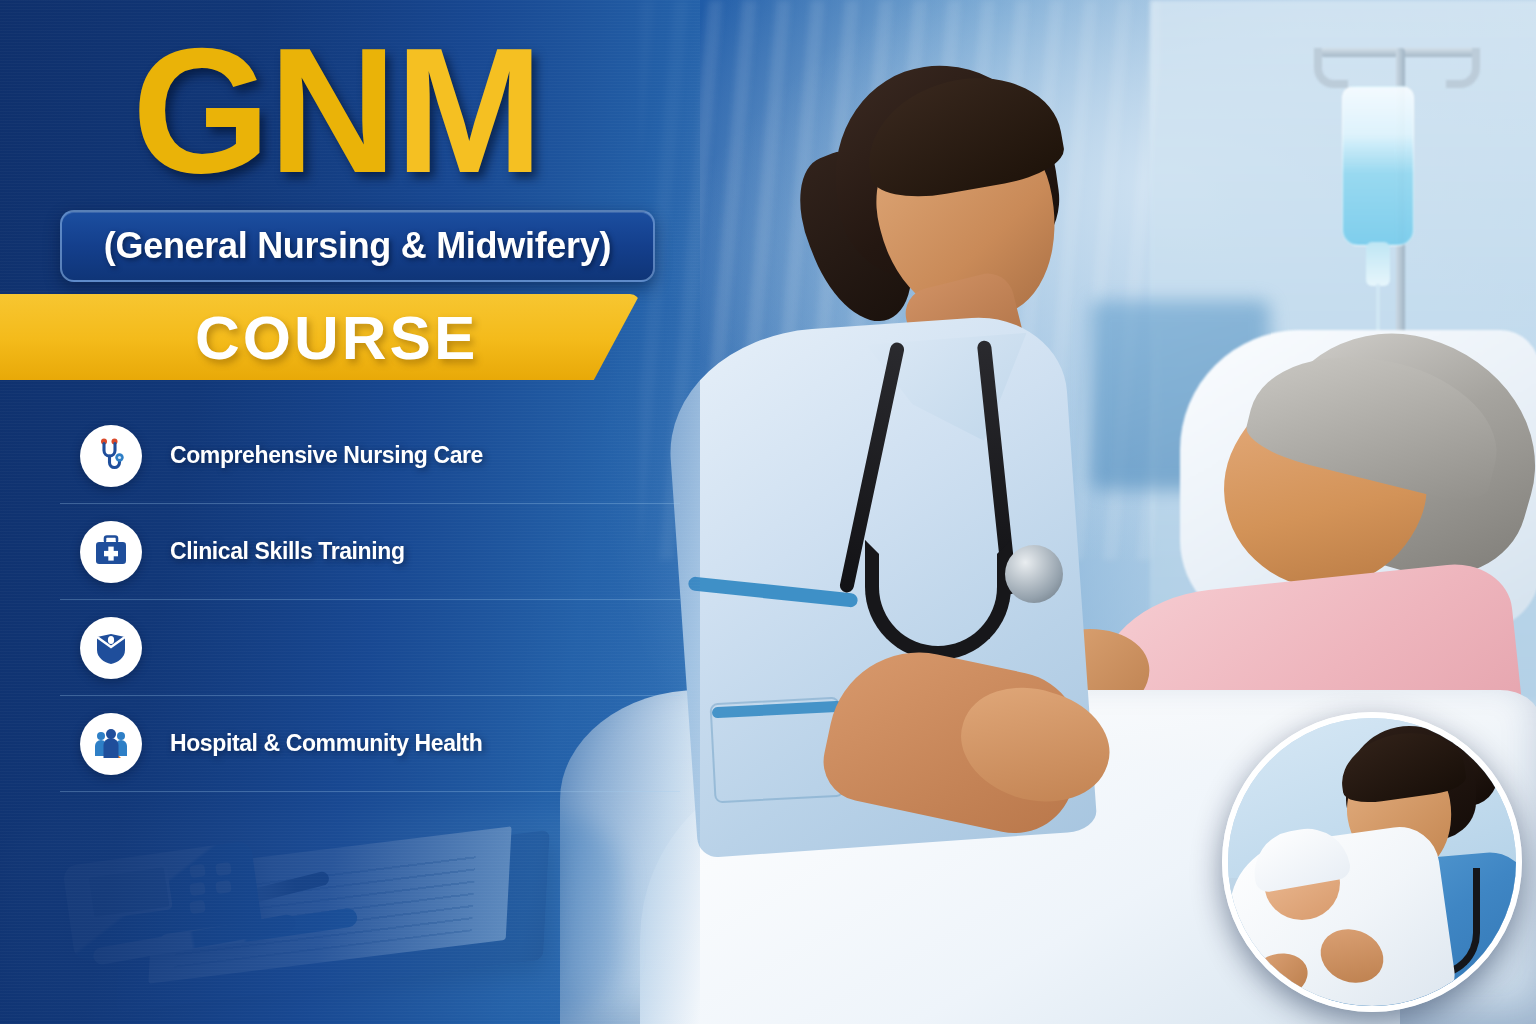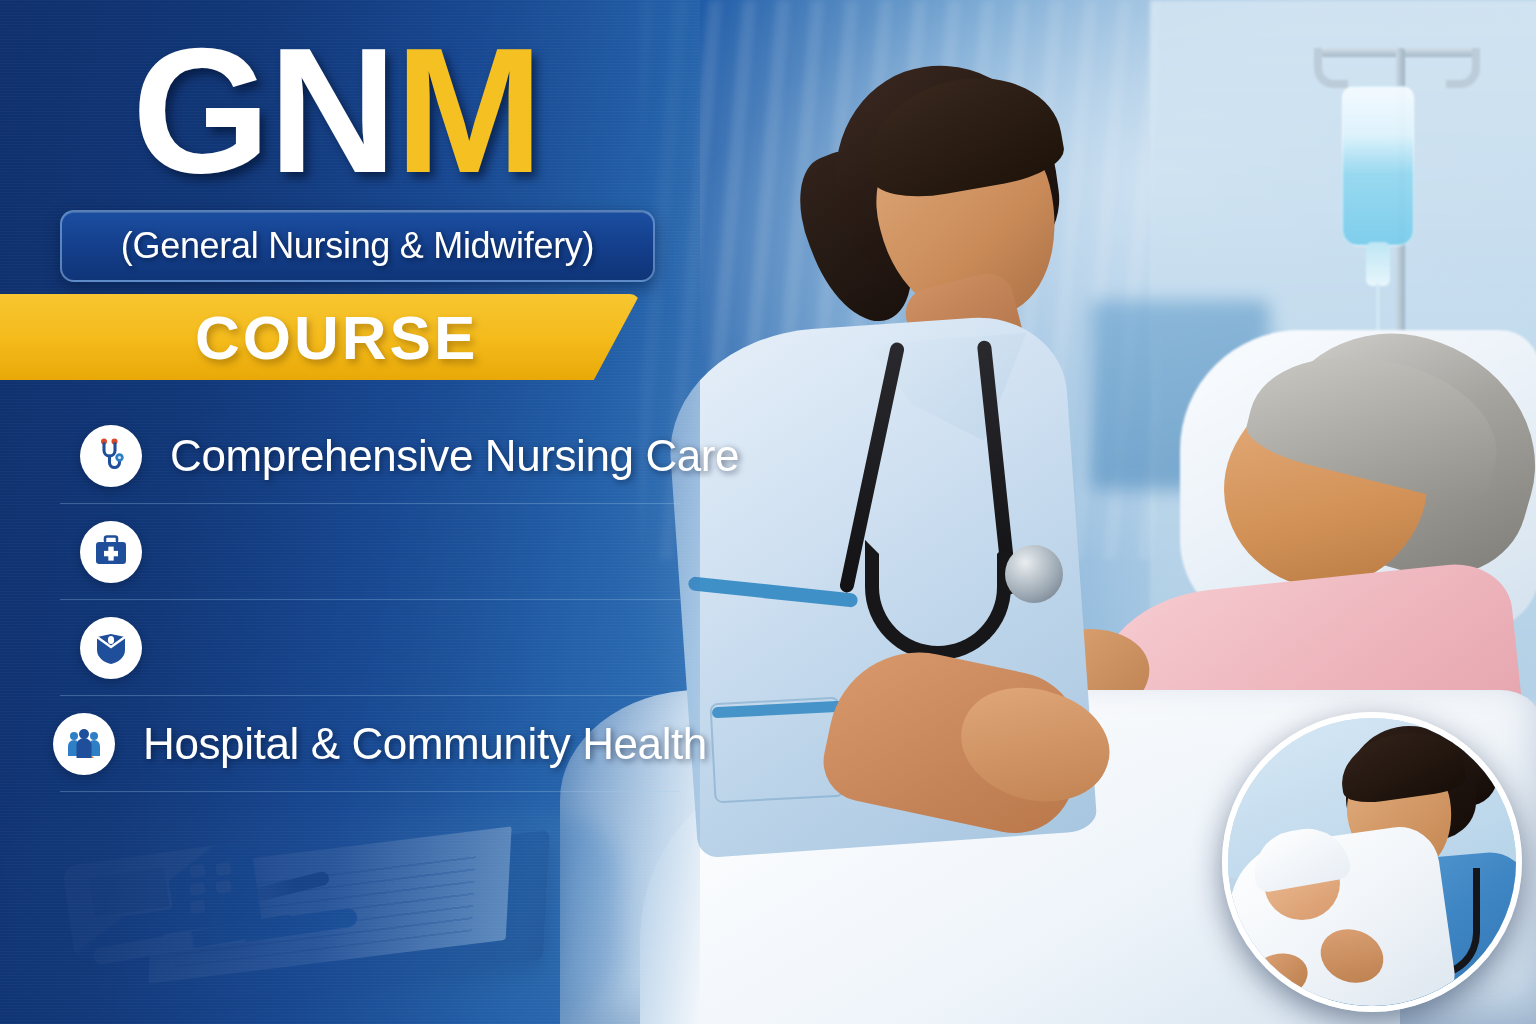--- a/index.html
+++ b/index.html
@@ -263,33 +263,33 @@
       rgba(255,255,255,.022) 0px, rgba(255,255,255,.022) 1px,
       rgba(0,0,0,0) 1px, rgba(0,0,0,0) 3px);
   }
 
   
   .title{
     position:absolute; left:132px; top:22px;
     font-size:178px; font-weight:900; letter-spacing:-2px; line-height:1;
     text-shadow:5px 6px 10px rgba(2,16,45,.62);
   }
-  .t-white{ color:#ffffff; }
+  .t-white{ color:#eab308; }
   .t-gold{ color:#F5C022; }
 
   .subtitle-box{
     position:absolute; left:60px; top:210px; width:595px; height:72px;
     background:linear-gradient(180deg,#1b4ea0 0%,#143f8c 50%,#0f3578 100%);
     border:2px solid rgba(150,190,235,.55);
     border-radius:14px;
     box-shadow:0 6px 16px rgba(3,18,50,.45), inset 0 1px 0 rgba(255,255,255,.14);
     display:flex; align-items:center; justify-content:center;
   }
   .subtitle-text{
-    color:#ffffff; font-size:36px; font-weight:400; letter-spacing:-.3px;
+    color:#ffffff; font-size:36px; font-weight:700; letter-spacing:-.3px;
     text-shadow:2px 2px 5px rgba(2,16,45,.6);
   }
 
   .course-ribbon{
     position:absolute; left:-20px; top:294px; width:660px; height:86px;
     background:linear-gradient(180deg,#F7C631 0%,#F4BB1B 52%,#E8A908 100%);
     clip-path:polygon(0% 0%, 100% 0%, 93% 100%, 0% 100%);
     border-radius:0 10px 0 0;
     box-shadow:0 8px 20px rgba(3,18,50,.42);
     display:flex; align-items:center;
@@ -299,30 +299,30 @@
     color:#ffffff; font-size:62px; font-weight:700; letter-spacing:3px;
     text-shadow:3px 4px 7px rgba(120,78,0,.45);
   }
 
   
   .features{ position:absolute; left:60px; top:408px; width:620px; }
   .feature{
     position:relative; height:96px; display:flex; align-items:center;
     border-bottom:1px solid rgba(165,205,240,.30);
   }
-  .feature:last-child{ border-bottom:1px solid rgba(165,205,240,.30);justify-content:center; }
+  .feature:last-child{ border-bottom:1px solid rgba(165,205,240,.30); }
   .f-icon{
     width:62px; height:62px; flex:0 0 62px; margin-left:20px;
     background:#ffffff; border-radius:50%;
     display:flex; align-items:center; justify-content:center;
     box-shadow:0 3px 10px rgba(2,16,45,.35);
   }
   .f-label{
     margin-left:28px; color:#ffffff;
-    font-size:44px; font-weight:400; letter-spacing:-.4px;
+    font-size:23px; font-weight:700; letter-spacing:-.4px;
     text-shadow:2px 2px 6px rgba(2,16,45,.55);
     white-space:nowrap;
   }
 
   
   .inset{
     position:absolute; left:1222px; top:712px; width:300px; height:300px;
     border-radius:50%; border:6px solid #ffffff; overflow:hidden;
     box-shadow:0 10px 30px rgba(3,20,55,.45);
     background:linear-gradient(160deg,#cfe3f2 0%,#aecde6 45%,#8fb7d8 100%);
@@ -464,20 +464,21 @@
 
     <div class="feature">
       <div class="f-icon">
         <svg width="40" height="40" viewBox="0 0 40 40" aria-hidden="true">
           <path d="M14 9 v-2.5 a2 2 0 0 1 2-2 h8 a2 2 0 0 1 2 2 V9" fill="none" stroke="#1F4E9B" stroke-width="2.6" stroke-linecap="round"></path>
           <rect x="5" y="10" width="30" height="22" rx="3.2" fill="#1F4E9B"></rect>
           <rect x="17.3" y="14.6" width="5.4" height="14" fill="#ffffff"></rect>
           <rect x="13" y="18.9" width="14" height="5.4" fill="#ffffff"></rect>
         </svg>
       </div>
+      <span class="f-label">Clinical Skills Training</span>
     </div>
 
     <div class="feature">
       <div class="f-icon">
         <svg width="40" height="40" viewBox="0 0 40 40" aria-hidden="true">
           <path d="M6 9 L20 6 L34 9 V22 C34 29.5 27 34.5 20 36 C13 34.5 6 29.5 6 22 Z" fill="#1F4E9B"></path>
           <path d="M6 9 L20 19 L34 9" fill="none" stroke="#ffffff" stroke-width="2.4"></path>
           <ellipse cx="20" cy="12" rx="3.1" ry="4.1" fill="#ffffff"></ellipse>
         </svg>
       </div>

